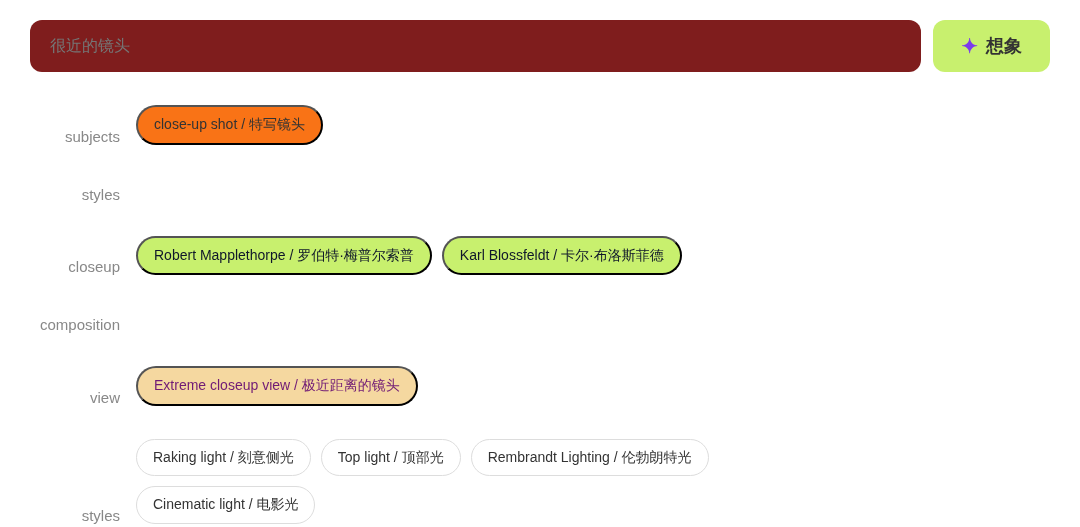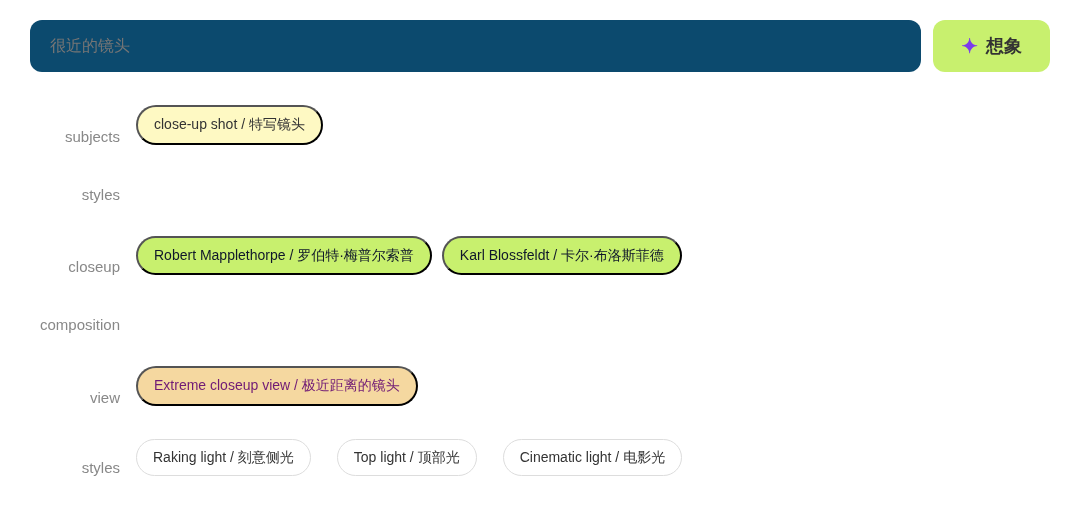--- a/index.html
+++ b/index.html
@@ -15,21 +15,21 @@
     .search-row {
       display: flex;
       align-items: center;
       gap: 12px;
       margin-bottom: 28px;
     }
 
     .search-input {
       flex: 1;
       height: 52px;
-      background: #0c4a6e;
+      background: #7f1d1d;
       border: none;
       border-radius: 12px;
       padding: 0 20px;
       font-size: 16px;
       color: #999;
       outline: none;
     }
 
     .imagine-btn {
       height: 52px;
@@ -80,21 +80,21 @@
       align-items: center;
       padding: 8px 16px;
       border-radius: 20px;
       font-size: 14px;
       cursor: pointer;
       font-weight: 400;
       line-height: 1.4;
     }
 
     .tag-teal {
-      background: #fef9c3;
+      background: #f97316;
       color: #333;
     }
 
     .tag-purple {
       background: #7c6cf5;
       color: #fff;
     }
 
     .tag-green-light {
       background: #c8f06e;
@@ -150,20 +150,21 @@
     </div>
     <div class="category-row">
       <div class="category-label">view</div>
       <div class="tags-container">
         <button class="tag tag-peach">Extreme closeup view / 极近距离的镜头</button>
       </div>
     </div>
     <div class="category-row">
       <div class="category-label">styles</div>
       <div class="tags-container">
-        <div style="display: flex; flex-wrap: wrap; gap: 26px; max-width: 700px;">
+        <div style="display: flex; flex-wrap: wrap; gap: 10px; max-width: 700px;">
           <button class="tag tag-white-border">Raking light / 刻意侧光</button>
           <button class="tag tag-white-border">Top light / 顶部光</button>
+          <button class="tag tag-white-border">Rembrandt Lighting / 伦勃朗特光</button>
           <button class="tag tag-white-border">Cinematic light / 电影光</button>
         </div>
       </div>
     </div>
   </div>
 
 </body></html>

